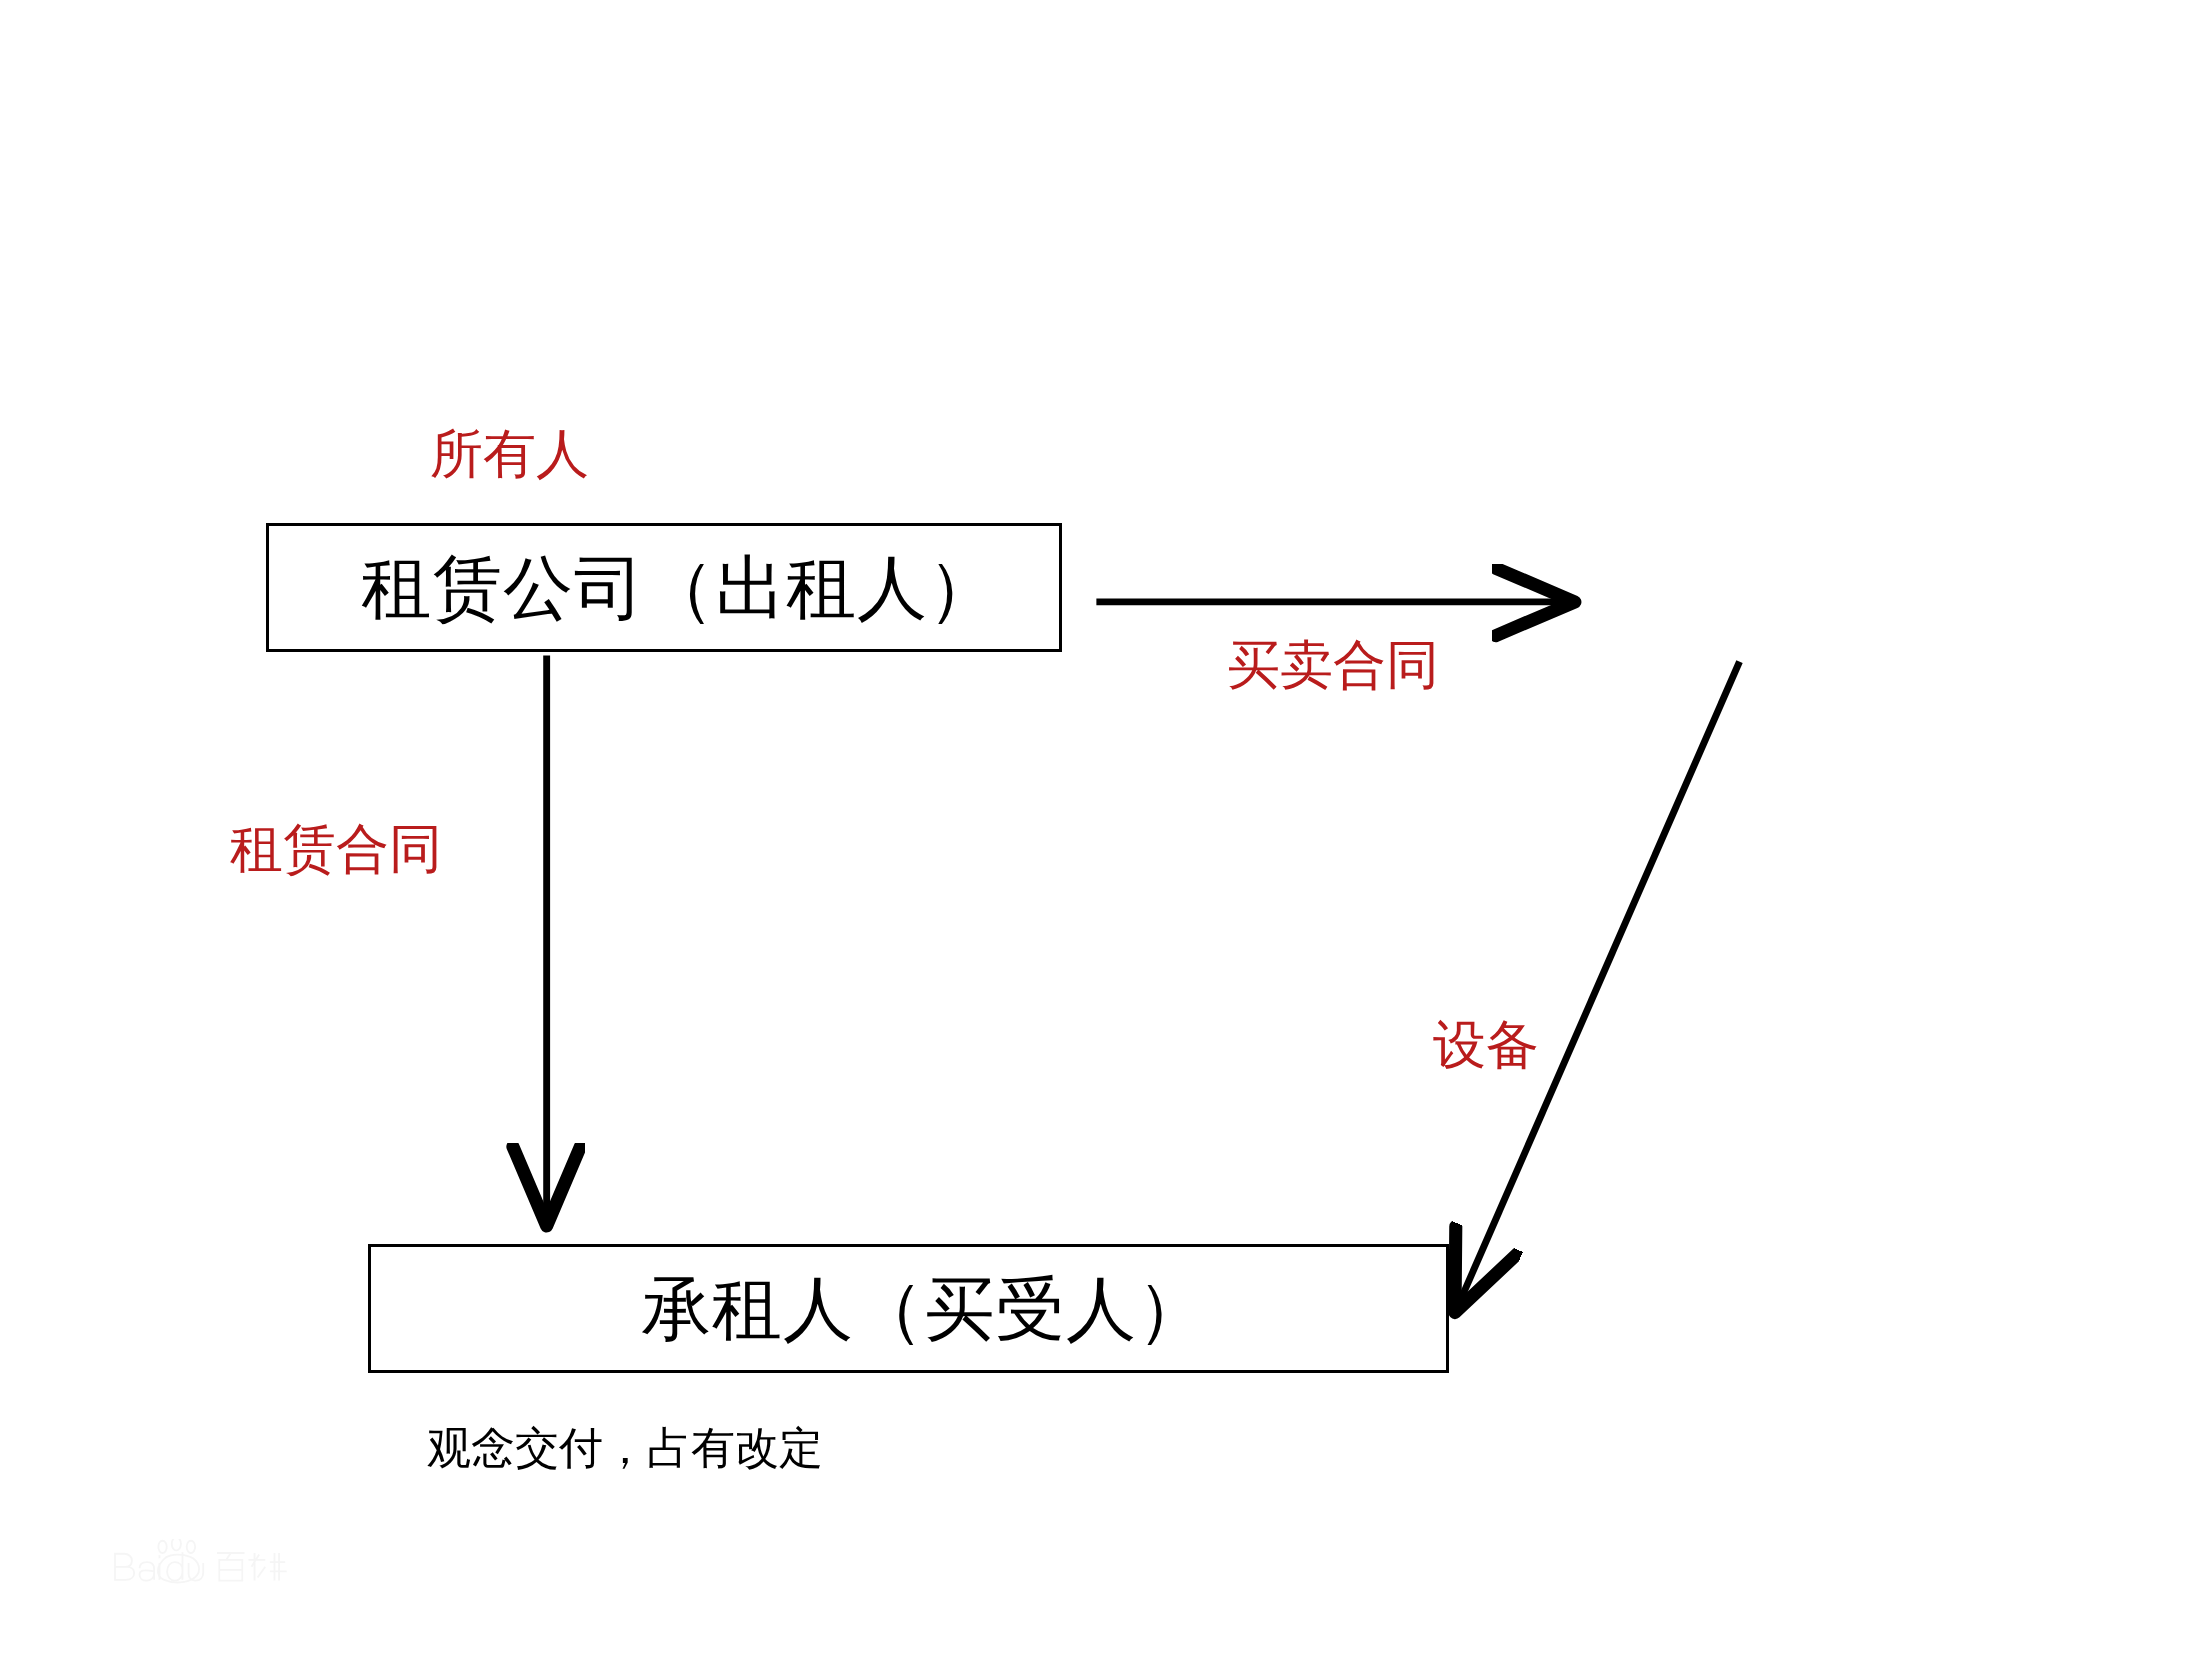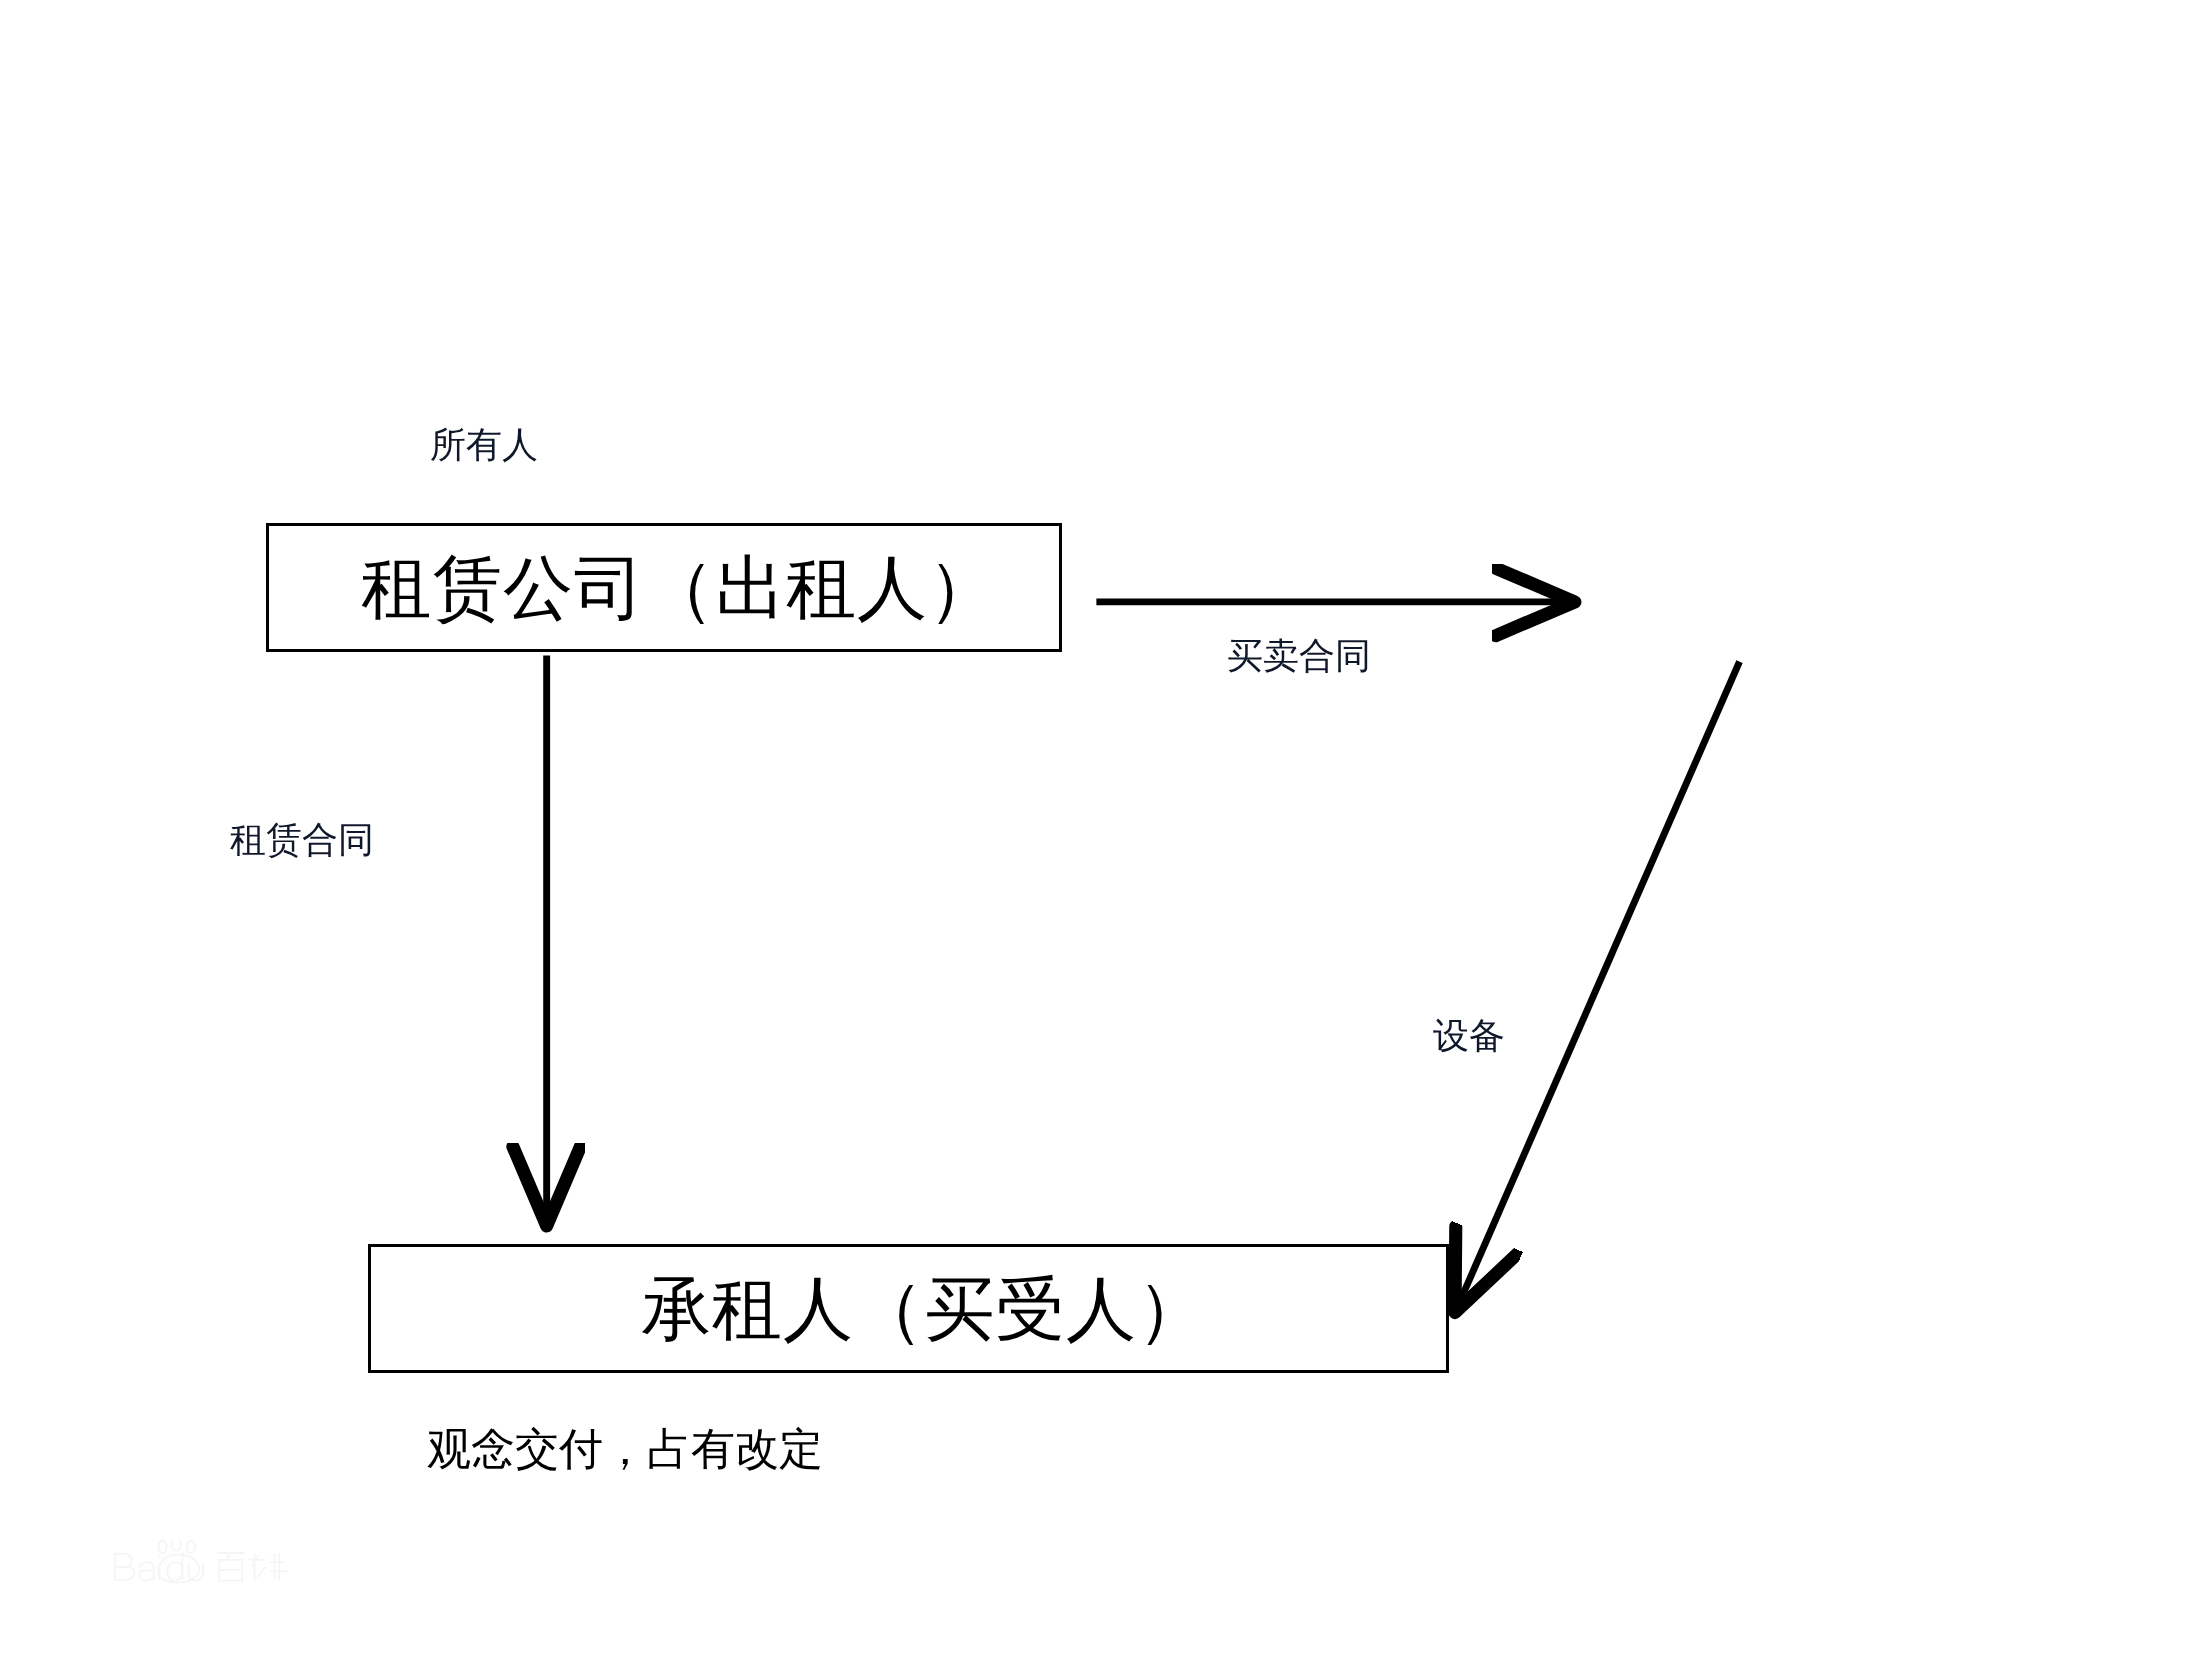--- a/index.html
+++ b/index.html
@@ -82,37 +82,37 @@
     top: 1244px;
     width: 1081px;
     height: 129px;
     font-size: 70px;
     letter-spacing: 0.8px;
   }
 
   
   .annot {
     position: absolute;
-    color: #0f172a;
+    color: #b91c1c;
     font-family: "DejaVu Serif", "Liberation Serif", serif;
     line-height: 1.0;
     white-space: nowrap;
-    font-size: 36px;
+    font-size: 53px;
   }
   .annot-owner      { left: 430px;  top: 427px; }
   .annot-sale       { left: 1227px; top: 638px; }
   .annot-lease      { left: 230px;  top: 822px; }
   .annot-equipment  { left: 1433px; top: 1018px; }
 
   .note-block {
     position: absolute;
     left: 427px;
     top: 1420px;
     color: #000000;
-    font-family: Liberation Sans, sans-serif;
+    font-family: Liberation Serif, serif;
     font-size: 44px;
     line-height: 1.32;
     white-space: nowrap;
   }
   .note-line { display: block; }
 
   
   .watermark {
     position: absolute;
     left: 92px;

